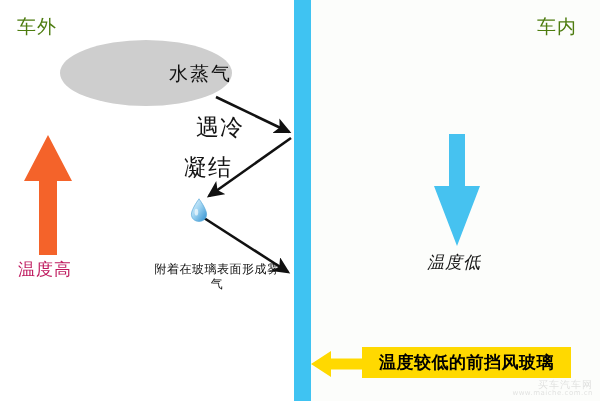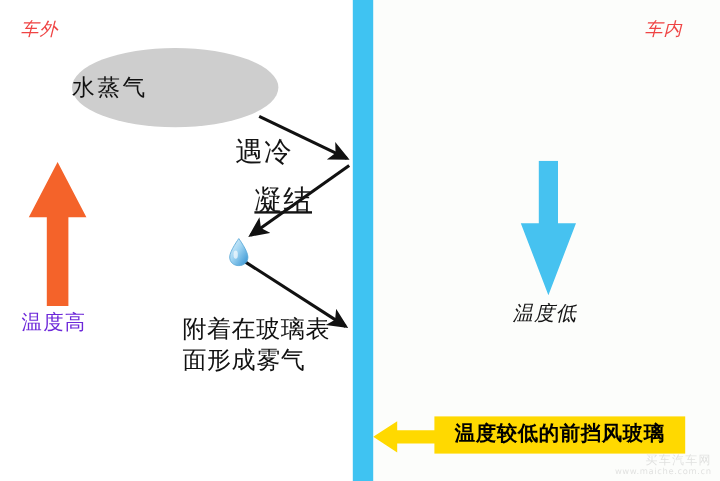--- a/index.html
+++ b/index.html
@@ -33,42 +33,41 @@
     left: 294px;
     top: 0;
     width: 17px;
     height: 401px;
     background: #3fc3f2;
   }
 
   
   .zone-label {
     position: absolute;
-    font-size: 15px;
-    color: #ef4444;
-    letter-spacing: 1px;
-    white-space: nowrap;
-    line-height: 1;
-    font-style: italic;
+    font-size: 19px;
+    color: #4d7c0f;
+    letter-spacing: 1px;
+    white-space: nowrap;
+    line-height: 1;
   }
   #label-outside { left: 17px; top: 17px; }
   #label-inside  { left: 537px; top: 17px; }
 
   
   #vapour-cloud {
     position: absolute;
     left: 60px;
     top: 40px;
     width: 172px;
     height: 66px;
     background: #cecece;
     border-radius: 50%;
     display: flex;
     align-items: center;
-    justify-content: flex-start;
+    justify-content: flex-end;
   }
   #vapour-cloud-label {
     font-size: 19px;
     color: #111111;
     letter-spacing: 2px;
     line-height: 1;
   }
 
   
   #arrow-layer {
@@ -83,57 +82,58 @@
   
   .step-label {
     position: absolute;
     font-size: 23px;
     color: #141414;
     letter-spacing: 1px;
     white-space: nowrap;
     line-height: 1;
   }
   #step-cool    { left: 196px; top: 116px; }
-  #step-condense{ left: 212px; top: 156px; text-decoration: underline; }
+  #step-condense{ left: 184px; top: 156px; }
 
   
   #water-droplet {
     position: absolute;
     left: 190px;
     top: 198px;
     width: 18px;
     height: 24px;
   }
 
   
   #fog-note {
     position: absolute;
     left: 152px;
     top: 262px;
     width: 130px;
-    font-size: 20px;
+    font-size: 12px;
     color: #111111;
     line-height: 1.28;
     letter-spacing: 0.5px;
+    text-align: center;
   }
 
   
   #arrow-hot {
     position: absolute;
     left: 22px;
     top: 133px;
     width: 52px;
     height: 124px;
   }
   #label-hot {
     position: absolute;
     left: 18px;
     top: 261px;
     font-size: 17px;
-    color: #6d28d9;
+    color: #be185d;
     letter-spacing: 1px;
     white-space: nowrap;
     line-height: 1;
   }
 
   
   #arrow-cold {
     position: absolute;
     left: 432px;
     top: 134px;

